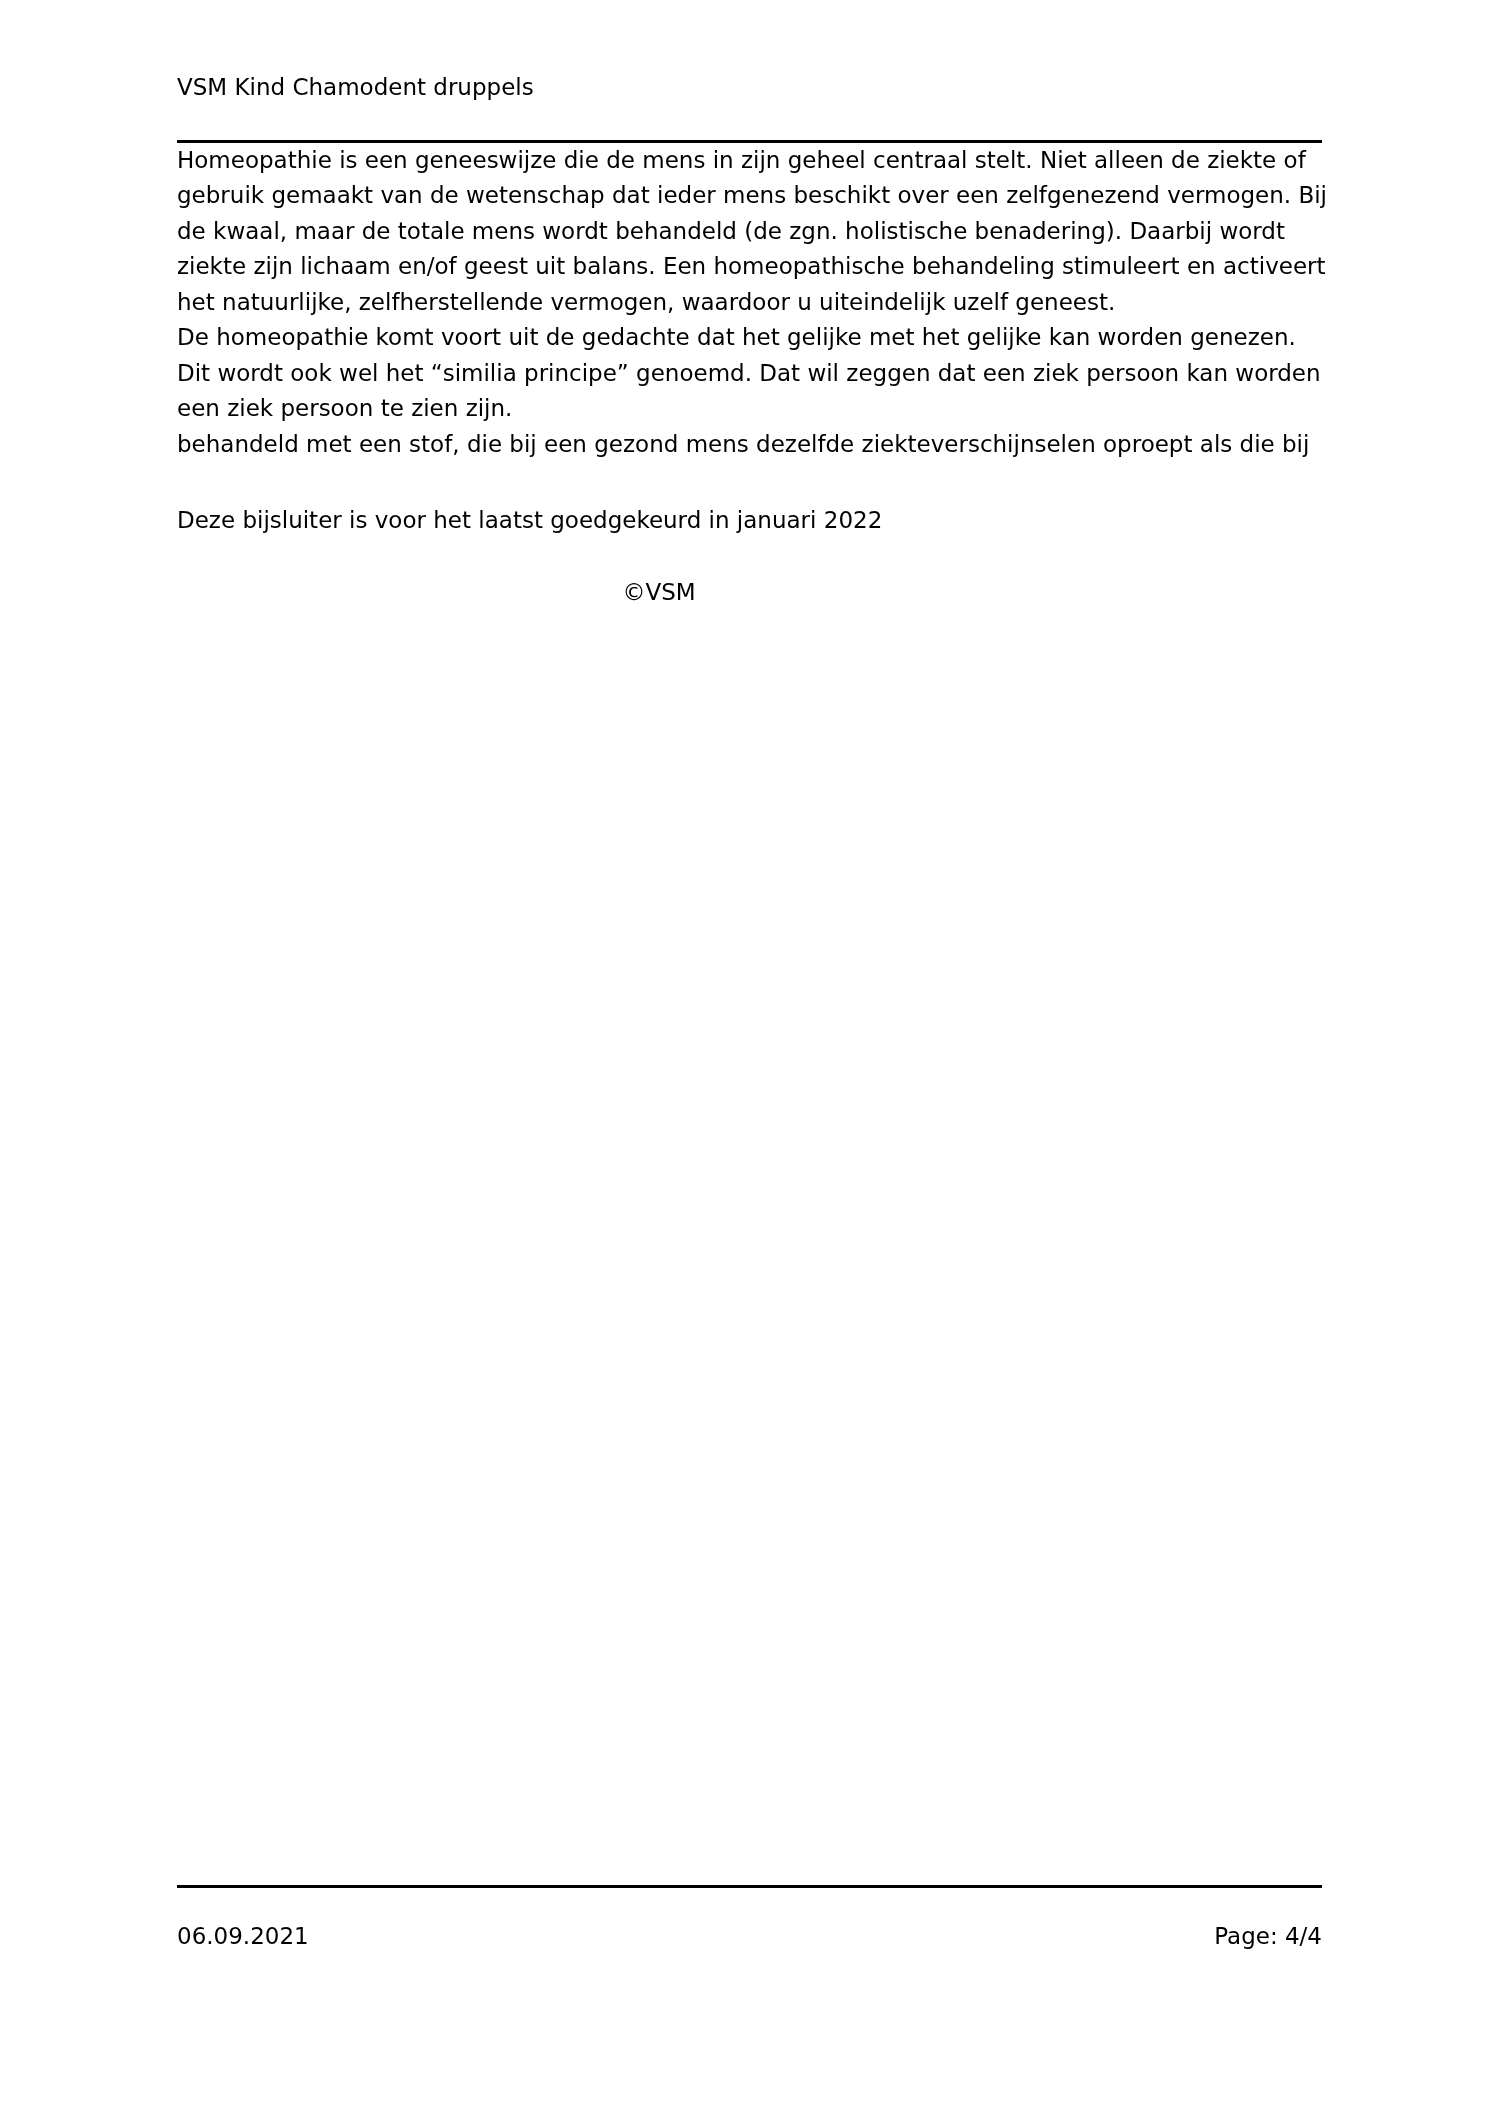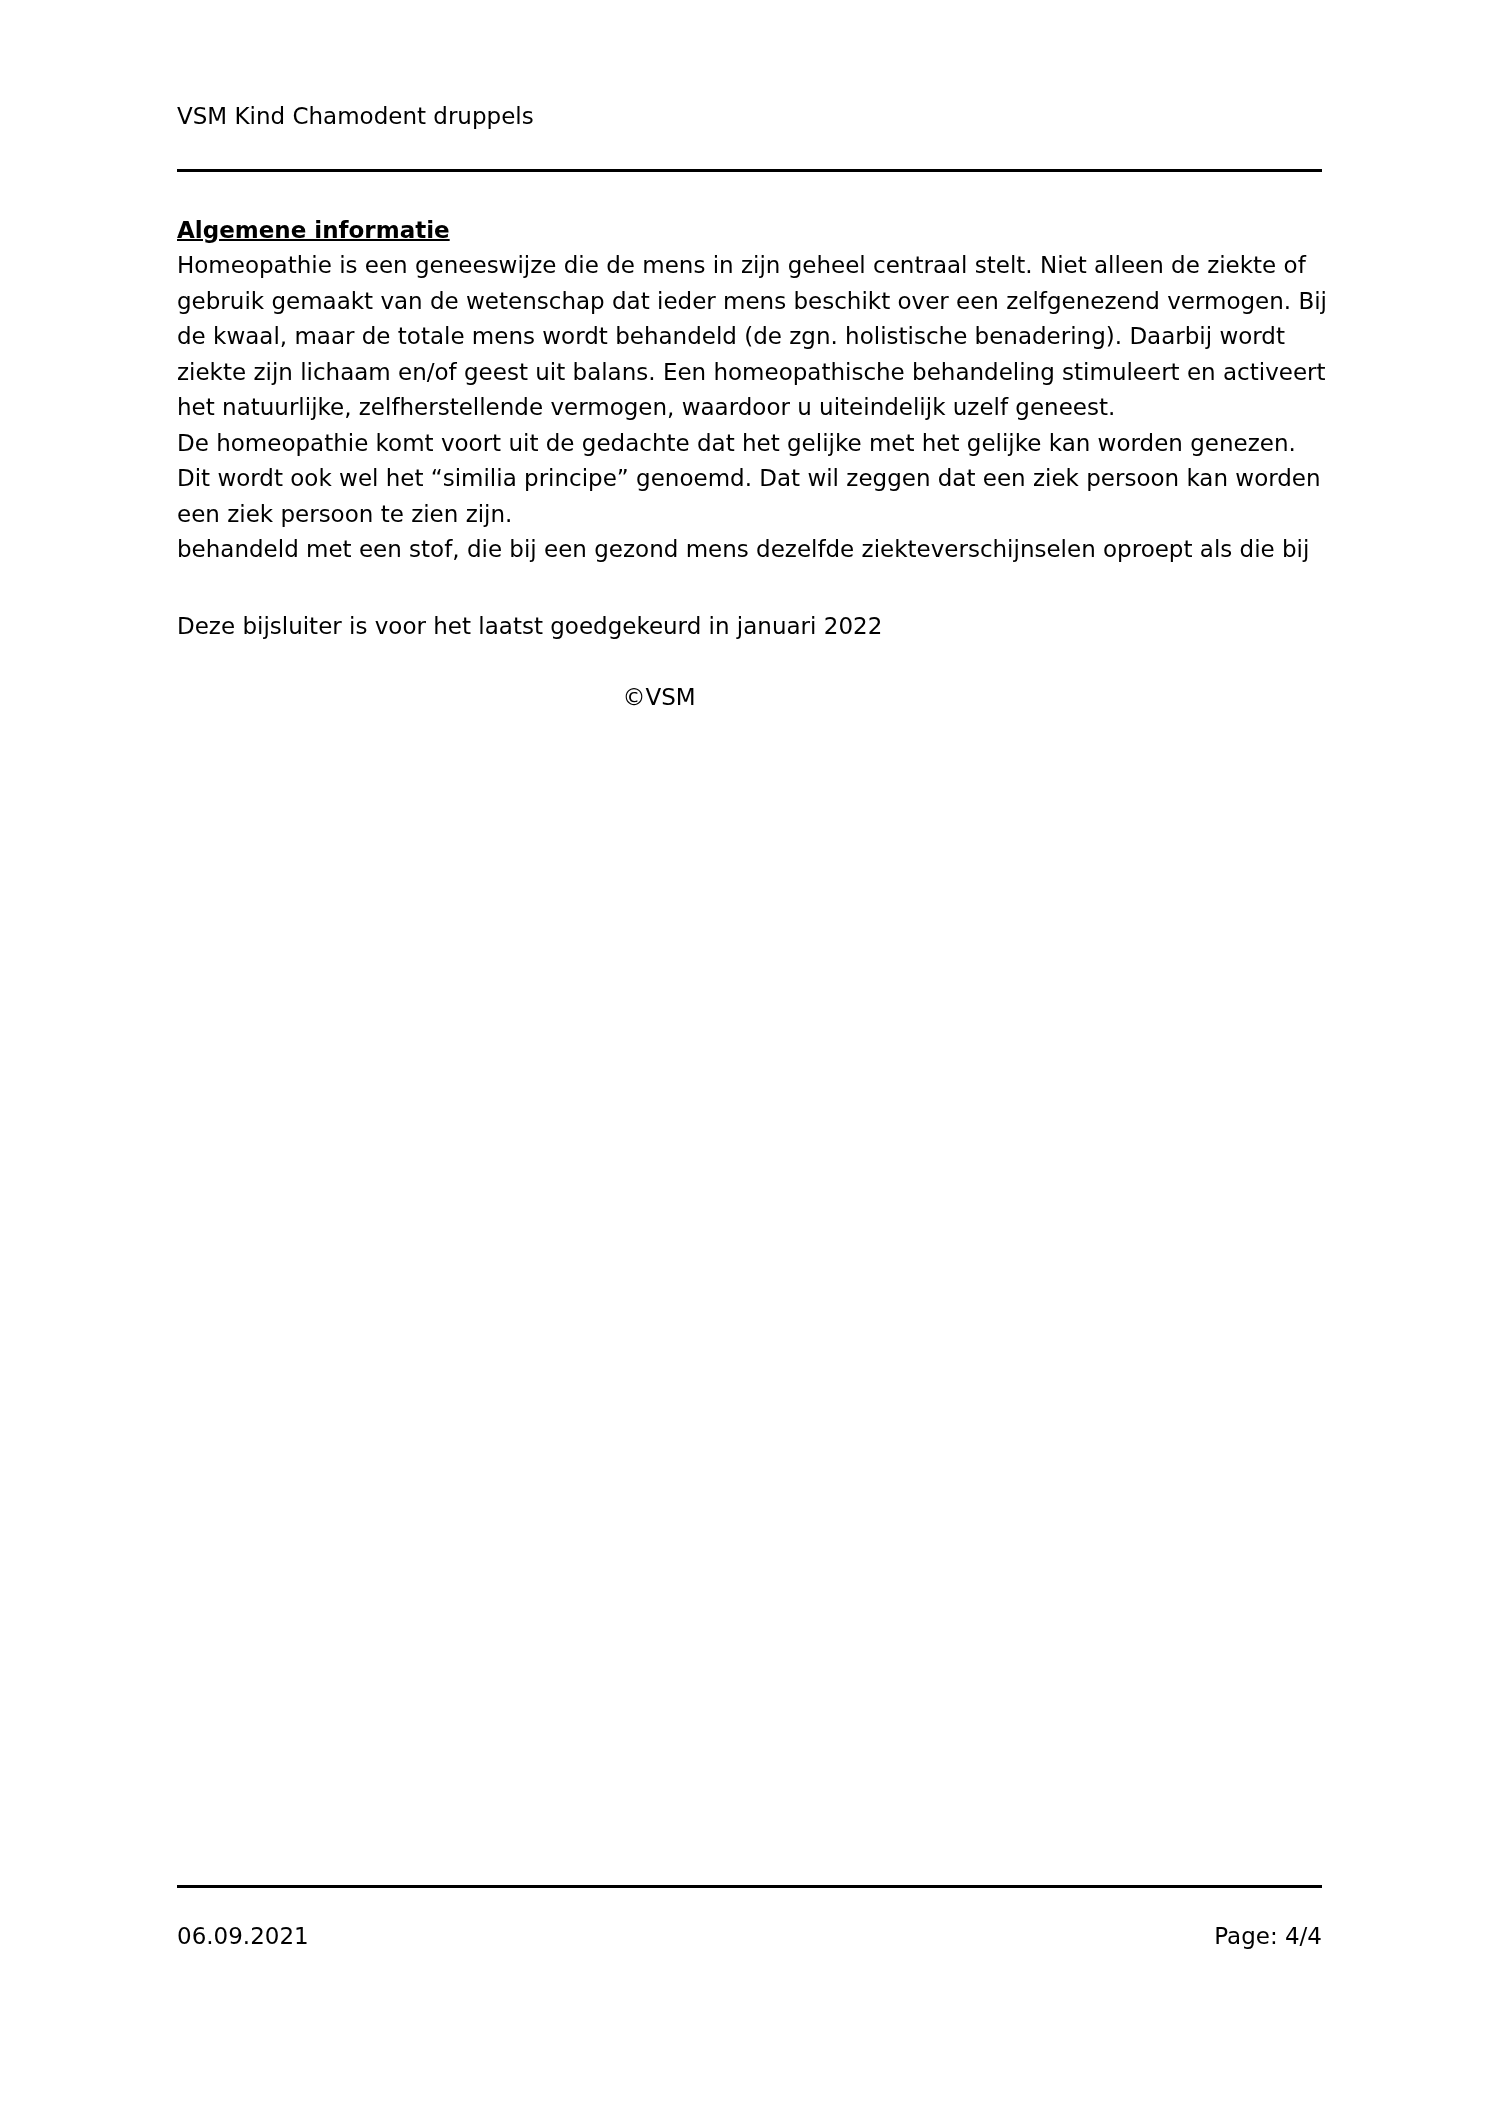--- a/index.html
+++ b/index.html
@@ -14,21 +14,21 @@
     box-sizing: border-box;
     background: #ffffff;
     color: #000000;
     font-family: "DejaVu Sans", "Liberation Sans", sans-serif;
     font-size: 23px;
     line-height: 35.5px;
     padding: 0 172px 0 177px;
     overflow: hidden;
   }
   .doc-title {
-    padding-top: 99px;
+    padding-top: 70px;
     white-space: nowrap;
   }
   .rule {
     height: 3px;
     background: #000000;
   }
   .header-rule {
     margin-top: 34px;
   }
   .section-heading {
@@ -70,21 +70,20 @@
 <body>
 
 <div class="page">
 
   <header>
     <div class="doc-title">VSM Kind Chamodent druppels</div>
     <div class="rule header-rule"></div>
   </header>
 
   <main>
-    <div class="section-heading">Algemene informatie</div>
 
     <div class="body-paragraph">
       <div class="para-line">Homeopathie is een geneeswijze die de mens in zijn geheel centraal stelt. Niet alleen de ziekte of</div>
       <div class="para-line">gebruik gemaakt van de wetenschap dat ieder mens beschikt over een zelfgenezend vermogen. Bij</div>
       <div class="para-line">de kwaal, maar de totale mens wordt behandeld (de zgn. holistische benadering). Daarbij wordt</div>
       <div class="para-line">ziekte zijn lichaam en/of geest uit balans. Een homeopathische behandeling stimuleert en activeert</div>
       <div class="para-line">het natuurlijke, zelfherstellende vermogen, waardoor u uiteindelijk uzelf geneest.</div>
       <div class="para-line">De homeopathie komt voort uit de gedachte dat het gelijke met het gelijke kan worden genezen.</div>
       <div class="para-line">Dit wordt ook wel het “similia principe” genoemd. Dat wil zeggen dat een ziek persoon kan worden</div>
       <div class="para-line">een ziek persoon te zien zijn.</div>

